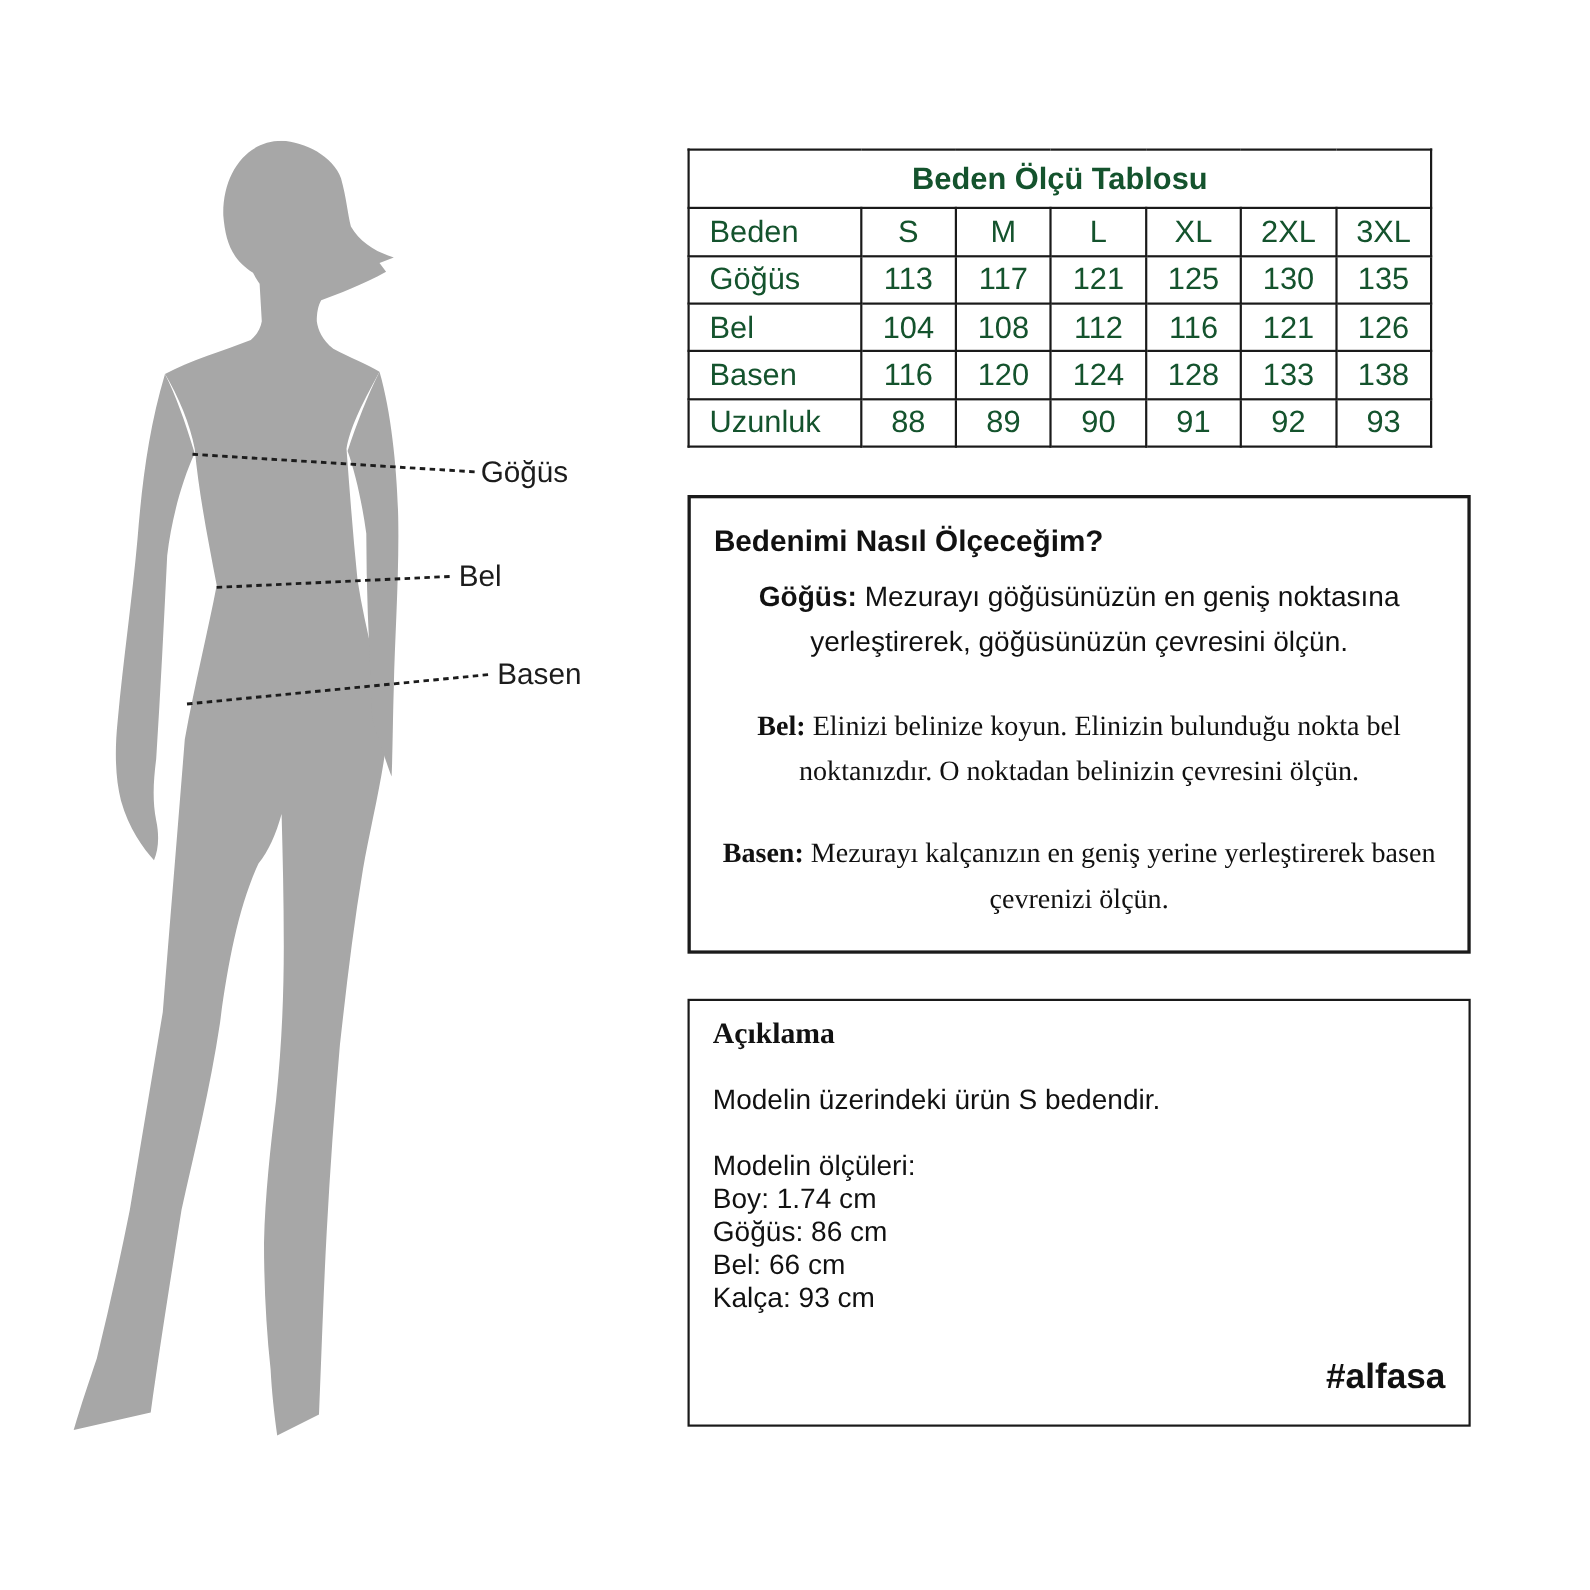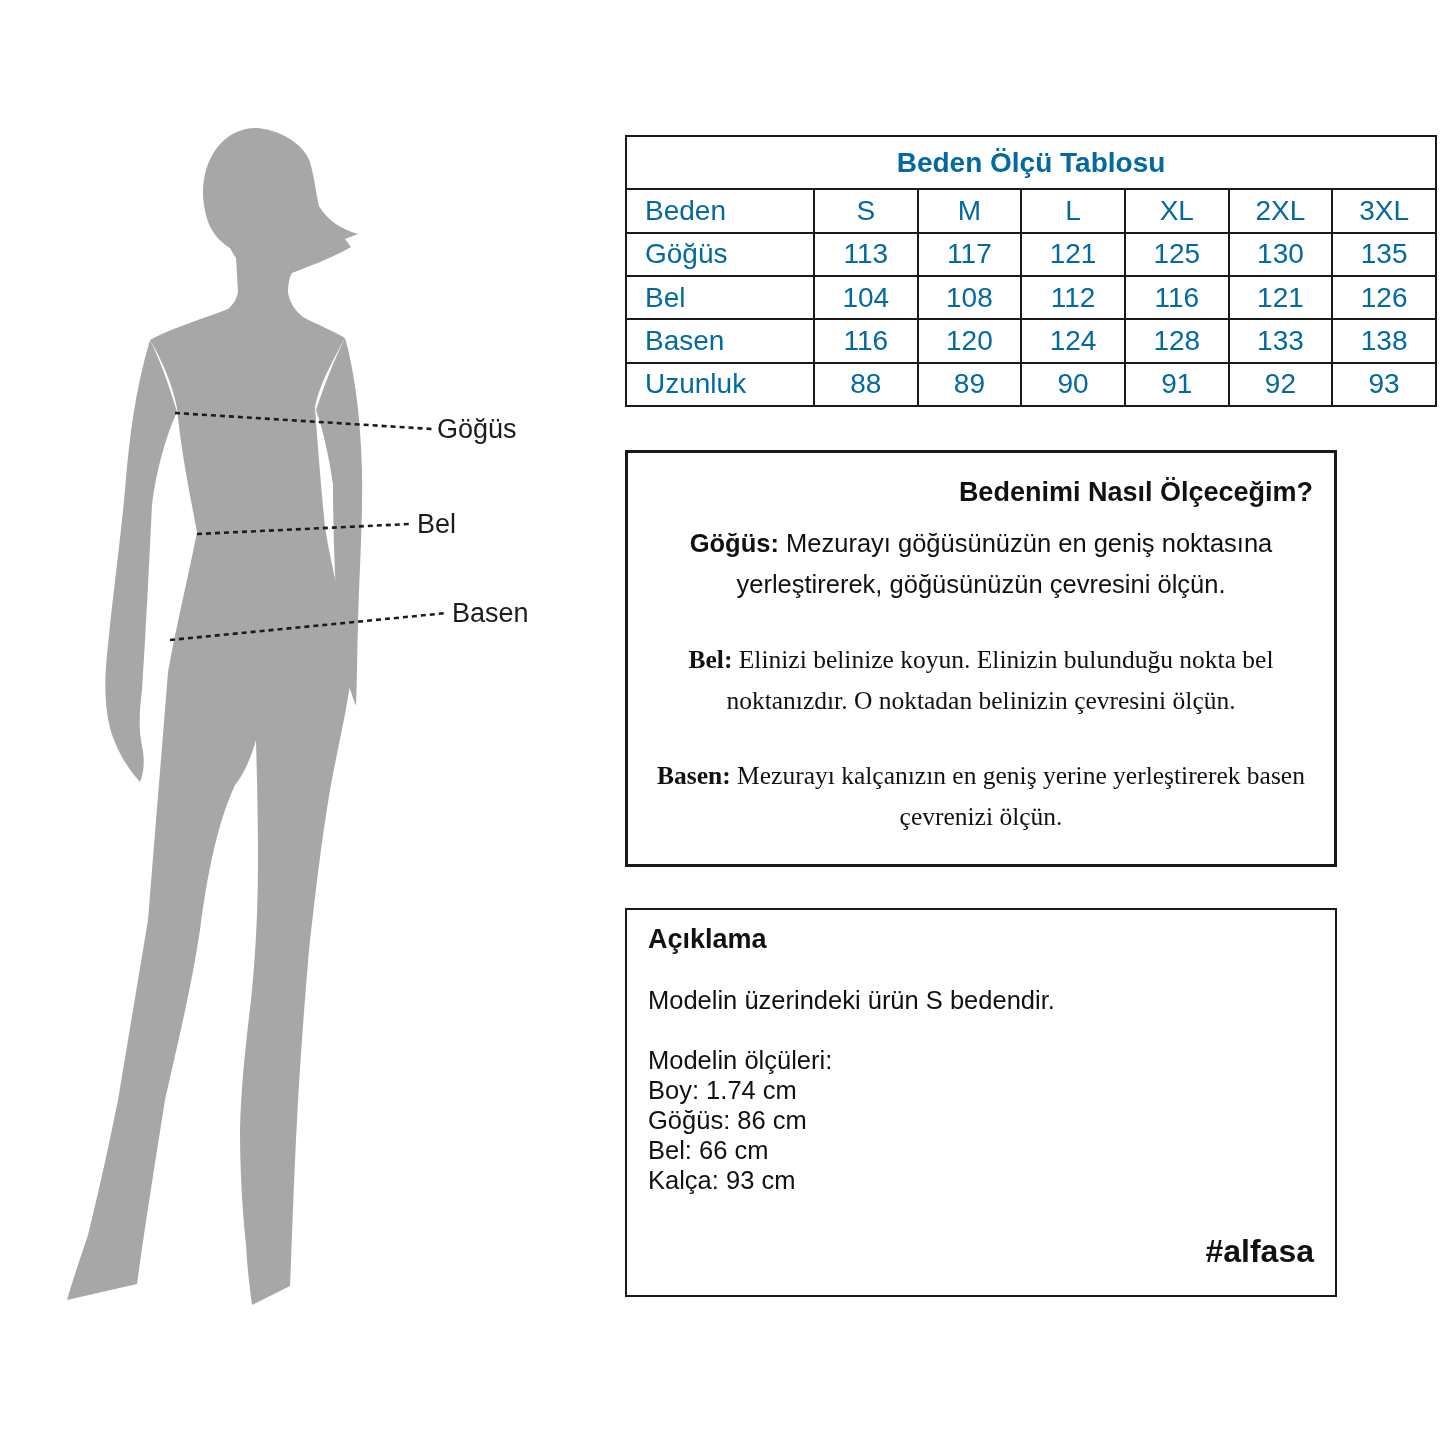--- a/index.html
+++ b/index.html
@@ -7,46 +7,46 @@
     position:relative; width:1445px; height:1445px; background:#ffffff;
     font-family:"Liberation Sans", sans-serif; color:#111111;
     overflow:hidden;
   }
   
   #figure-svg { position:absolute; left:65px; top:128px; width:395px; height:1184px; }
   .fig-label { position:absolute; font-size:27px; color:#1c1c1c; line-height:34px; white-space:nowrap; }
 
   
   #size-table {
-    position:absolute; left:625px; top:135px; width:812px; height:272px;
-    border-collapse:collapse; table-layout:fixed; font-size:28px; color:#0369a1;
+    position:absolute; left:625px; top:135px; width:677px; height:272px;
+    border-collapse:collapse; table-layout:fixed; font-size:28px; color:#14532d;
   }
   #size-table th, #size-table td { border:2px solid #1a1a1a; padding:0; }
   #size-table .tbl-title { font-weight:bold; text-align:center; height:51px; font-size:28px; }
   #size-table td { height:41px; text-align:center; font-weight:normal; }
   #size-table td.rowlabel { text-align:left; padding-left:18px;border-radius:15px; }
   #size-table col.c-label { width:23.2%; }
   #size-table col.c-val { width:12.8%; }
 
   
   #measure-guide {
     position:absolute; left:625px; top:450px; width:712px; height:417px;
     border:3px solid #1a1a1a; box-sizing:border-box; padding:20px 21px 0 21px;
   }
-  #measure-guide .guide-title { font-size:27px; font-weight:bold; text-align:right; margin:2px 0 0 0; line-height:34px; }
+  #measure-guide .guide-title { font-size:27px; font-weight:bold; text-align:left; margin:2px 0 0 0; line-height:34px; }
   #measure-guide p { font-size:25.5px; line-height:41px; margin:14px 0 0 0;text-align:center; }
   #measure-guide p + p { margin-top:34px;font-family:Liberation Serif, serif; }
   #measure-guide .lead { font-weight:bold; }
 
   
   #description-box {
     position:absolute; left:625px; top:908px; width:712px; height:389px;
     border:2px solid #1a1a1a; box-sizing:border-box; padding:12px 21px 0 21px;
   }
-  #description-box .desc-title { font-size:27px; font-weight:bold; margin:0; line-height:34px; }
+  #description-box .desc-title { font-size:27px; font-weight:bold; margin:0; line-height:34px;font-family:Liberation Serif, serif; }
   #description-box .desc-line1 { font-size:25.5px; margin-top:28px; line-height:32px; }
   #description-box .desc-group { margin-top:29px; font-size:25.5px; line-height:30px; }
   #description-box .hashtag { margin-top:38px; text-align:right; font-size:32px; font-weight:bold; }
 </style>
 </head>
 <body>
 
 <div id="canvas">
 
   <svg id="figure-svg" viewBox="0 0 395 1184" xmlns="http://www.w3.org/2000/svg">

